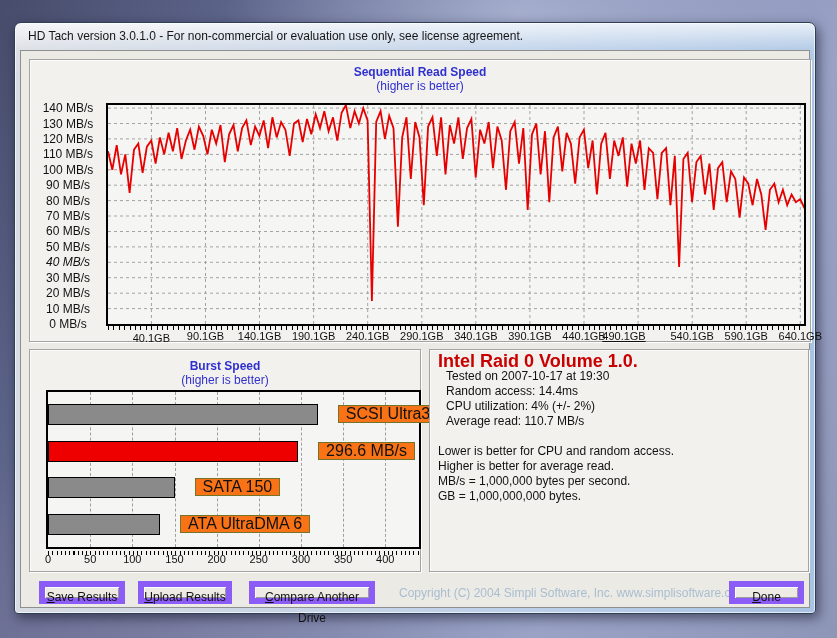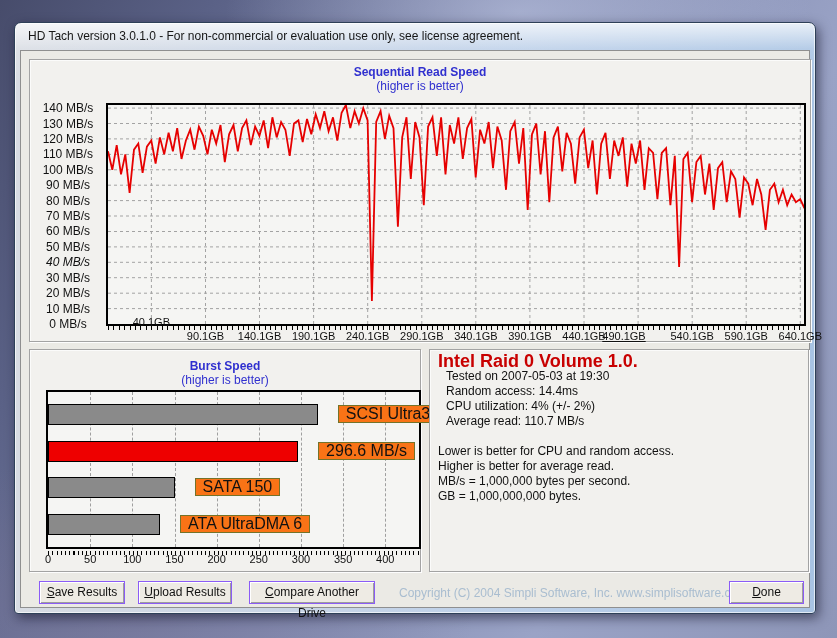--- a/index.html
+++ b/index.html
@@ -79,21 +79,21 @@
   
   .info-inner { position:absolute; inset:4px 8px; font-size:12px; color:#111; }
   .info-heading { font-weight:bold; color:#c80000; font-size:18px; line-height:15px; }
   .info-detail { padding-left:8px; line-height:15px; }
   .info-gap { height:15px; }
   .info-note { line-height:15px; }
   
   .btn {
     position:absolute; height:23px; font-size:12px; color:#111;
     font-family:"Liberation Sans", sans-serif;
-    background:#eeebe4; border:1px solid #8b5cf6;
+    background:#eeebe4; border:6px solid #8b5cf6;
     box-shadow:inset 1px 1px 0 #ffffff, inset -1px -1px 0 #9d9d9d;
     text-align:center; line-height:21px; cursor:default;
   }
   .btn-save    { left:18px;  top:530px; width:86px; }
   .btn-upload  { left:117px; top:530px; width:94px; }
   .btn-compare { left:228px; top:530px; width:126px; }
   .btn-done    { left:708px; top:530px; width:75px; }
   .copyright {
     position:absolute; left:378px; top:535px; width:316px;
     font-size:12px; color:#a9bdd0; text-align:center; white-space:nowrap;
@@ -156,21 +156,21 @@
             <line x1="476.0" x2="476.0" y1="0" y2="219" stroke="#a3a3a3" stroke-width="1" stroke-dasharray="3,3"></line>
             <line x1="530.1" x2="530.1" y1="0" y2="219" stroke="#a3a3a3" stroke-width="1" stroke-dasharray="3,3"></line>
             <line x1="584.2" x2="584.2" y1="0" y2="219" stroke="#a3a3a3" stroke-width="1" stroke-dasharray="3,3"></line>
             <line x1="638.2" x2="638.2" y1="0" y2="219" stroke="#a3a3a3" stroke-width="1" stroke-dasharray="3,3"></line>
             <line x1="692.3" x2="692.3" y1="0" y2="219" stroke="#a3a3a3" stroke-width="1" stroke-dasharray="3,3"></line>
             <polyline points="0.0,46.3 4.3,64.8 8.7,40.1 13.0,69.4 17.3,49.4 21.6,87.9 26.0,44.7 30.3,38.6 34.6,67.9 38.9,41.6 43.3,35.5 47.6,58.6 51.9,32.4 56.2,49.4 60.6,27.8 64.9,46.3 69.2,23.1 73.5,54.0 77.9,35.5 82.2,24.7 86.5,44.7 90.9,21.6 95.2,30.8 99.5,49.4 103.8,24.7 108.2,38.6 112.5,20.0 116.8,57.1 121.1,29.3 125.5,20.0 129.8,46.3 134.1,23.1 138.4,15.4 142.8,40.1 147.1,21.6 151.4,30.8 155.7,15.4 160.1,43.2 164.4,12.3 168.7,32.4 173.1,17.0 177.4,24.7 181.7,50.9 186.0,18.5 190.4,15.4 194.7,37.0 199.0,13.9 203.3,29.3 207.7,9.3 212.0,23.1 216.3,6.2 220.6,26.2 225.0,12.3 229.3,35.5 233.6,7.7 237.9,0.0 242.3,23.1 246.6,6.2 250.9,18.5 255.3,3.1 259.6,15.4 263.9,195.9 268.2,17.0 272.6,6.2 276.9,33.9 281.2,10.8 285.5,23.1 289.9,121.8 294.2,32.4 298.5,12.3 302.8,74.0 307.2,17.0 311.5,32.4 315.8,100.2 320.1,21.6 324.5,12.3 328.8,50.9 333.1,12.3 337.5,69.4 341.8,20.0 346.1,38.6 350.4,12.3 354.8,54.0 359.1,23.1 363.4,13.9 367.7,72.5 372.1,24.7 376.4,38.6 380.7,17.0 385.0,63.2 389.4,21.6 393.7,35.5 398.0,84.8 402.3,26.2 406.7,17.0 411.0,58.6 415.3,23.1 419.7,104.9 424.0,29.3 428.3,18.5 432.6,69.4 437.0,26.2 441.3,97.2 445.6,32.4 449.9,21.6 454.3,66.3 458.6,27.8 462.9,38.6 467.2,78.7 471.6,32.4 475.9,24.7 480.2,63.2 484.6,35.5 488.9,89.5 493.2,38.6 497.5,27.8 501.9,74.0 506.2,35.5 510.5,50.9 514.8,32.4 519.2,81.7 523.5,38.6 527.8,58.6 532.1,35.5 536.5,84.8 540.8,43.2 545.1,47.8 549.4,94.1 553.8,47.8 558.1,43.2 562.4,100.2 566.8,50.9 571.1,161.9 575.4,54.0 579.7,47.8 584.1,97.2 588.4,57.1 592.7,50.9 597.0,89.5 601.4,58.6 605.7,104.9 610.0,63.2 614.3,57.1 618.7,97.2 623.0,66.3 627.3,74.0 631.6,112.6 636.0,72.5 640.3,78.7 644.6,100.2 649.0,74.0 653.3,89.5 657.6,124.9 661.9,84.8 666.3,78.7 670.6,97.2 674.9,84.8 679.2,100.2 683.6,89.5 687.9,97.2 692.2,94.1 696.5,103.3" fill="none" stroke="#e60000" stroke-width="1.8"></polyline>
           </svg>
         </div>
       <div class="tickstrip" style="left:78px; top:266px; width:696px;"></div>
       <div>
-          <div class="xlab" style="left: 91.3716px; top: 256px;">40.1GB</div>
+          <div class="xlab" style="left: 91.3716px; top: 272px;">40.1GB</div>
           <div class="xlab" style="left: 145.451px; top: 270px;">90.1GB</div>
           <div class="xlab" style="left: 199.53px; top: 270px;">140.1GB</div>
           <div class="xlab" style="left: 253.609px; top: 270px;">190.1GB</div>
           <div class="xlab" style="left: 307.689px; top: 270px;">240.1GB</div>
           <div class="xlab" style="left: 361.768px; top: 270px;">290.1GB</div>
           <div class="xlab" style="left: 415.847px; top: 270px;">340.1GB</div>
           <div class="xlab" style="left: 469.926px; top: 270px;">390.1GB</div>
           <div class="xlab" style="left: 524.006px; top: 270px;">440.1GB</div>
           <div class="xlab" style="left: 564px; top: 270px; text-decoration: underline;">490.1GB</div>
           <div class="xlab" style="left: 632.164px; top: 270px;">540.1GB</div>
@@ -211,21 +211,21 @@
           <div class="bxlab" style="left: 250.955px; top: 203px;">300</div>
           <div class="bxlab" style="left: 293.114px; top: 203px;">350</div>
           <div class="bxlab" style="left: 335.273px; top: 203px;">400</div>
         </div>
     </div>
 
     <div class="panel panel-info">
       <div class="info-inner">
         <div class="info-heading">Intel Raid 0 Volume 1.0.</div>
         <div>
-            <div class="info-detail">Tested on 2007-05-03 at 19:30</div>
+            <div class="info-detail">Tested on 2007-10-17 at 19:30</div>
             <div class="info-detail">Random access: 14.4ms</div>
             <div class="info-detail">CPU utilization: 4% (+/- 2%)</div>
             <div class="info-detail">Average read: 110.7 MB/s</div>
           </div>
         <div class="info-gap"></div>
         <div>
             <div class="info-note">Lower is better for CPU and random access.</div>
             <div class="info-note">Higher is better for average read.</div>
             <div class="info-note">MB/s = 1,000,000 bytes per second.</div>
             <div class="info-note">GB = 1,000,000,000 bytes.</div>

